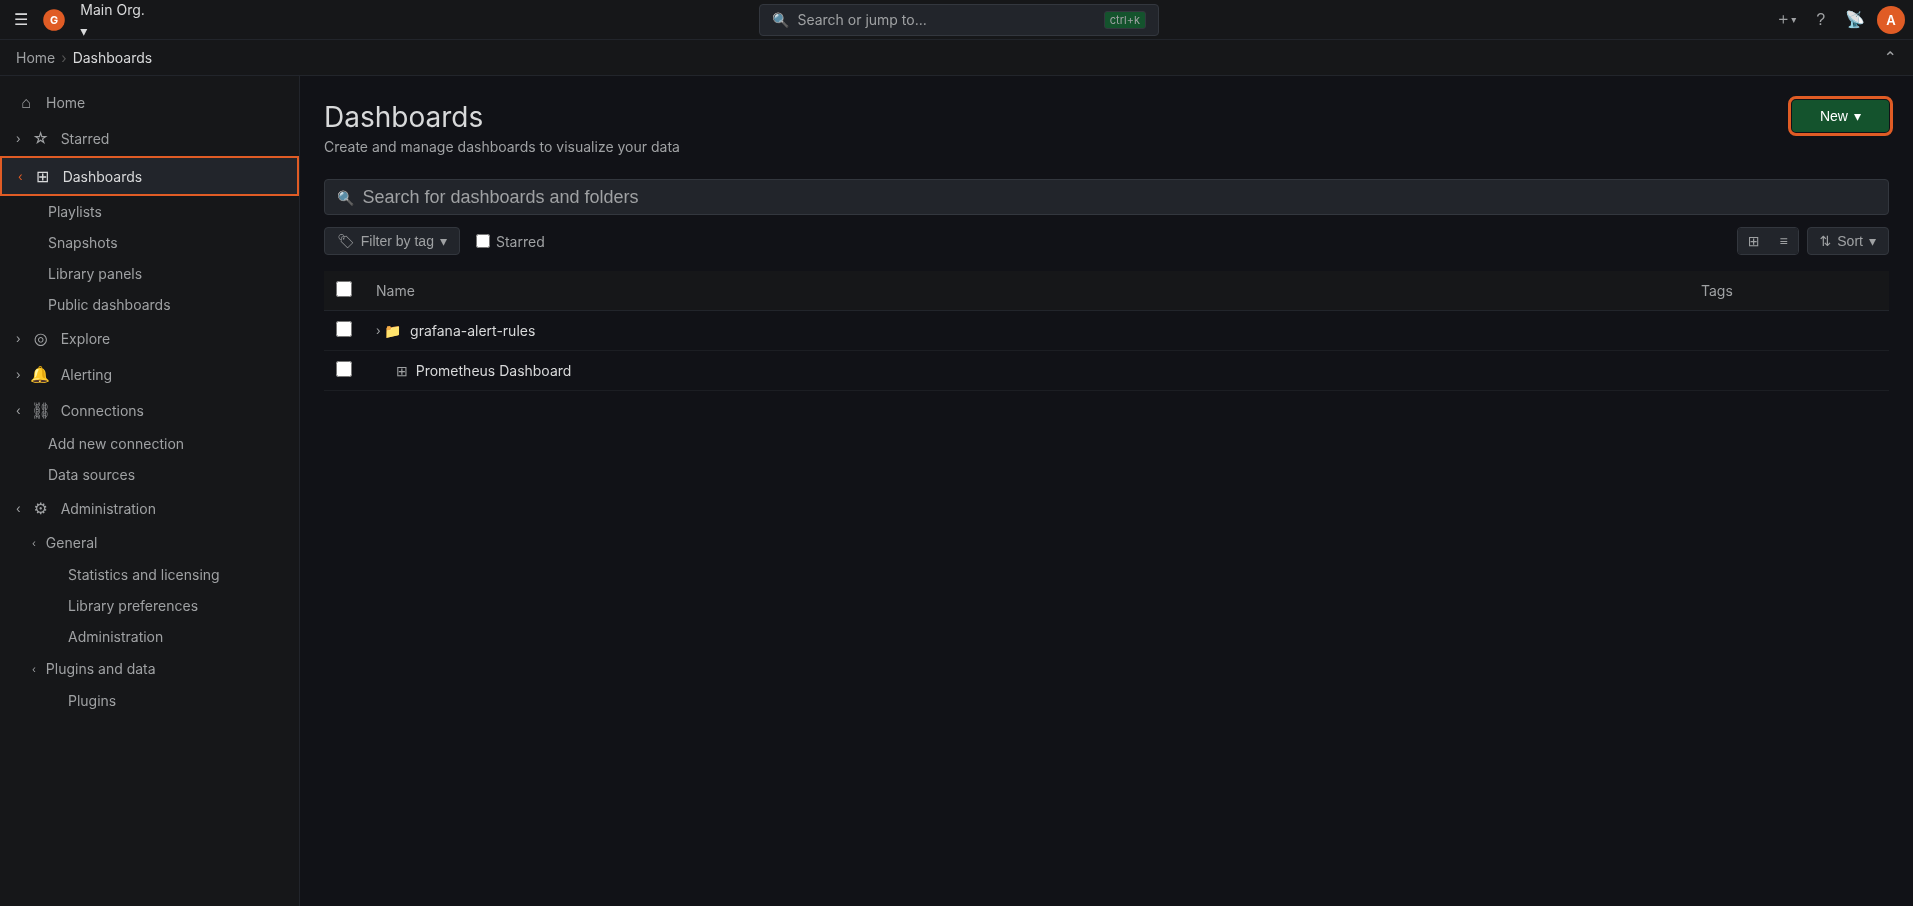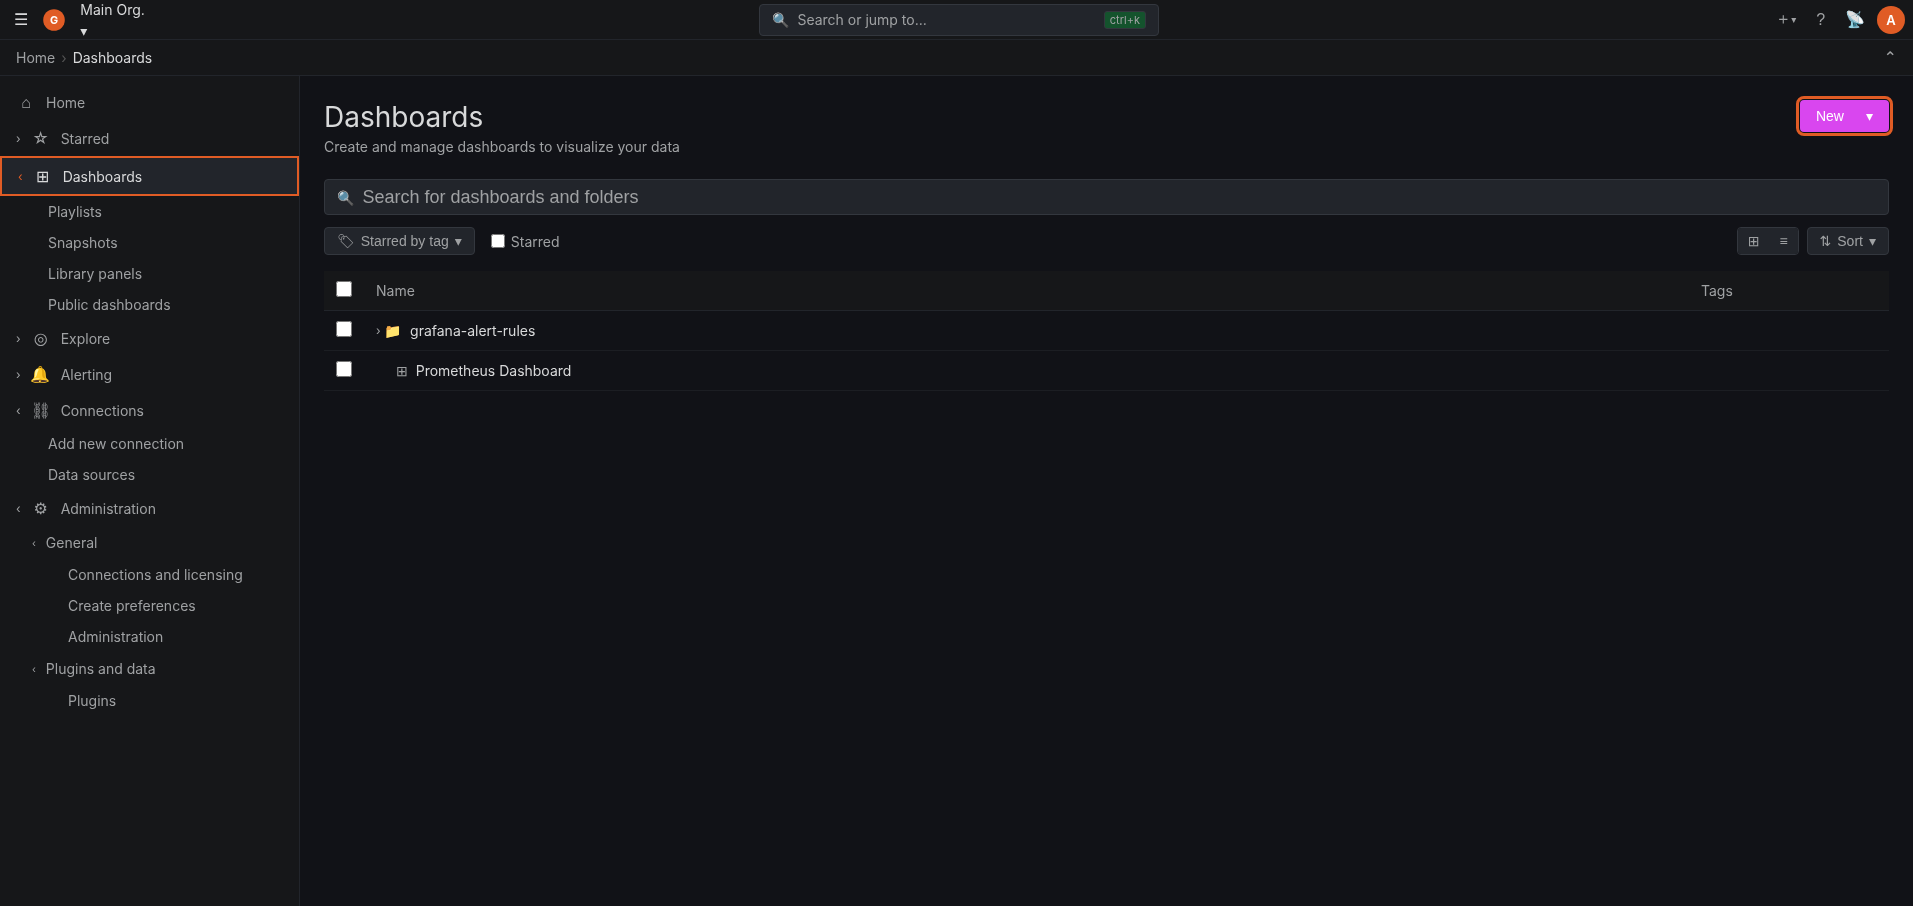--- a/index.html
+++ b/index.html
@@ -232,30 +232,30 @@
       font-weight: 400;
       color: #d8d9da;
       margin-bottom: 4px;
     }
     .content-subtitle {
       font-size: 14px;
       color: #9fa1a3;
     }
 
     .new-btn {
-      background: #d946ef;
+      background: #14532d;
       border: none;
       color: white;
-      padding: 8px 16px;
-      border-radius: 4px;
-      cursor: pointer;
-      font-size: 14px;
-      display: flex;
-      align-items: center;
-      gap: 22px;
+      padding: 8px 28px;
+      border-radius: 4px;
+      cursor: pointer;
+      font-size: 14px;
+      display: flex;
+      align-items: center;
+      gap: 6px;
       outline: 3px solid #e05c25;
       outline-offset: 1px;
     }
 
     
     .dashboard-search {
       background: #22252b;
       border: 1px solid #33373e;
       border-radius: 4px;
       display: flex;
@@ -503,24 +503,24 @@
       <span class="chevron">‹</span>
       <span class="icon">⚙</span>
       <span class="label">Administration</span>
     </div>
 
     <div class="sidebar-group-item">
       <span class="chevron" style="font-size:10px;">‹</span>
       <span>General</span>
     </div>
     <div class="sidebar-sub-sub-item">
-      <span>Connections and licensing</span>
+      <span>Statistics and licensing</span>
     </div>
     <div class="sidebar-sub-sub-item">
-      <span>Create preferences</span>
+      <span>Library preferences</span>
     </div>
     <div class="sidebar-sub-sub-item">
       <span>Administration</span>
     </div>
 
     <div class="sidebar-group-item">
       <span class="chevron" style="font-size:10px;">‹</span>
       <span>Plugins and data</span>
     </div>
     <div class="sidebar-sub-sub-item">
@@ -543,21 +543,21 @@
     </div>
 
     <div class="dashboard-search">
       <span>🔍</span>
       <input type="text" placeholder="Search for dashboards and folders" style="">
     </div>
 
     <div class="filter-row">
       <button class="filter-tag-btn">
         <span>🏷</span>
-        <span>Starred by tag</span>
+        <span>Filter by tag</span>
         <span>▾</span>
       </button>
       <label class="filter-starred">
         <input type="checkbox" style="">
         <span>Starred</span>
       </label>
       <div class="view-spacer"></div>
       <div class="view-btns">
         <button class="view-btn">
           <span>⊞</span>

